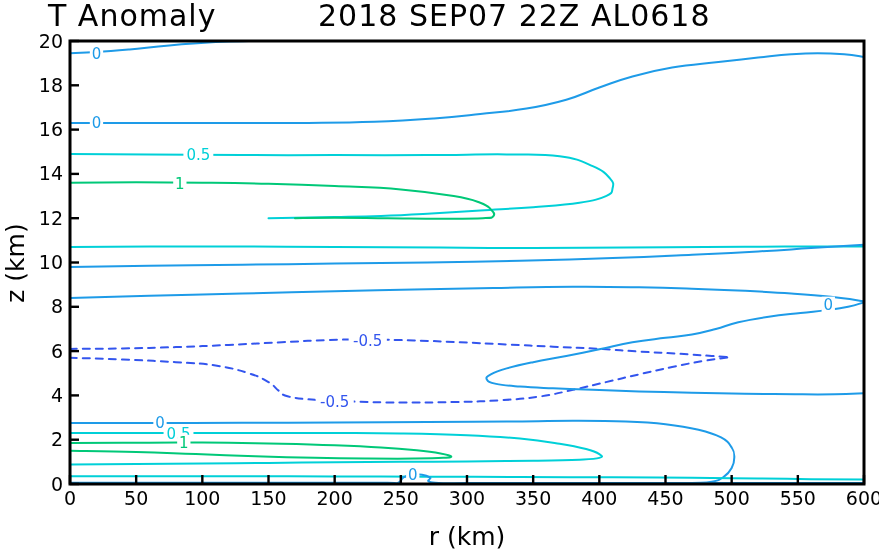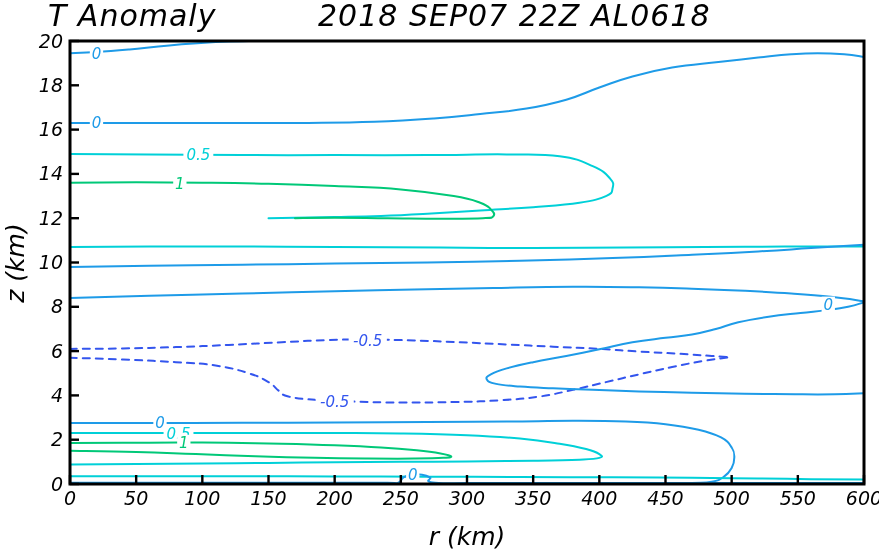--- a/index.html
+++ b/index.html
@@ -11,21 +11,20 @@
     width: 879px;
     height: 559px;
     overflow: hidden;
     font-family: "DejaVu Sans", sans-serif;
   }
   #figure {
     position: relative;
     width: 879px;
     height: 559px;
     background: #ffffff;
-    font-style: italic;
   }
   #plot-svg {
     position: absolute;
     left: 0;
     top: 0;
     width: 879px;
     height: 559px;
   }
   .title-text {
     font-family: "DejaVu Sans", sans-serif;

